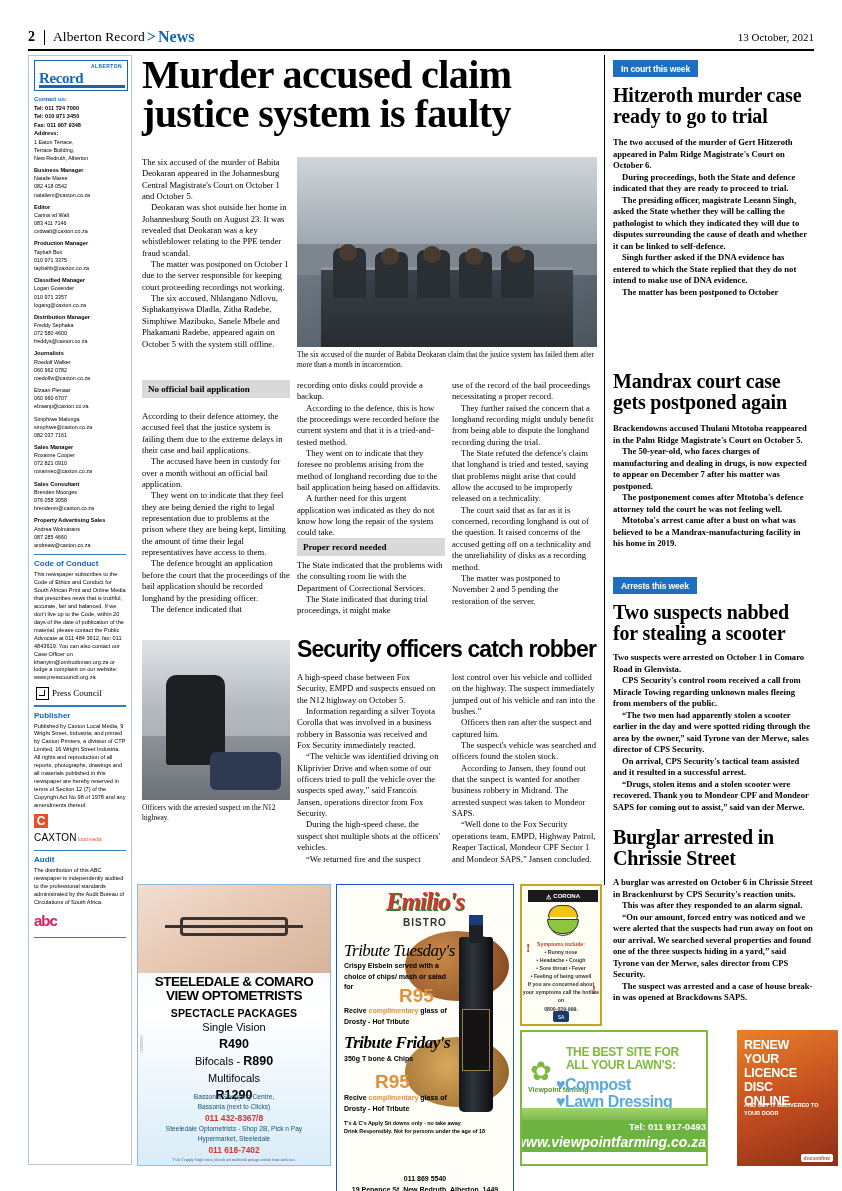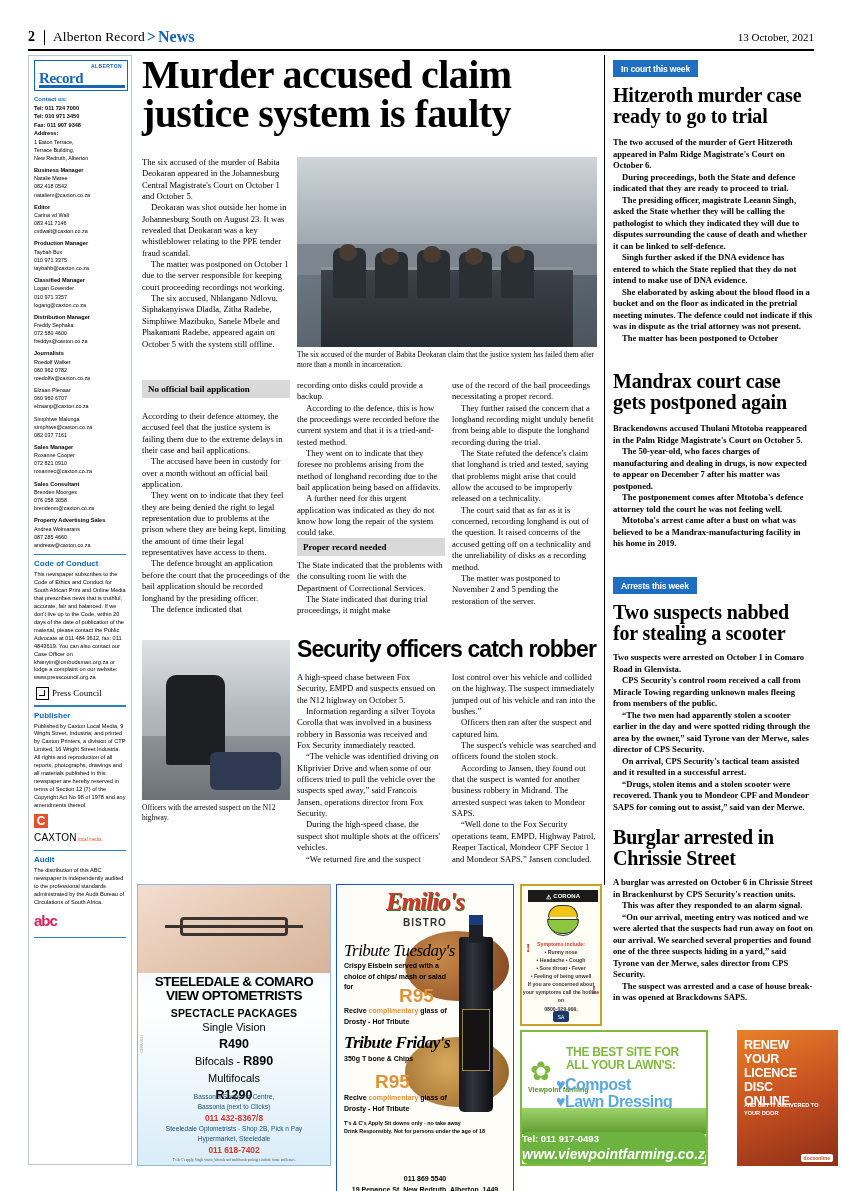--- a/index.html
+++ b/index.html
@@ -258,23 +258,23 @@
   .vw-leaf { position:absolute; left:8px; top:24px; width:30px; height:30px;
     color:#7fba3e; font-size:26px; font-family:"Liberation Serif",serif;}
   .vw-name { position:absolute; left:6px; top:54px; font-family:"Liberation Sans",sans-serif;
     font-size:7px; color:#5a8f2c; font-weight:bold; line-height:1.1;}
   .vw-t1 { position:absolute; left:44px; top:14px; font-family:"Liberation Sans",sans-serif;
     font-weight:bold; font-size:12px; color:#7fba3e; line-height:1.05; letter-spacing:-.3px;}
   .vw-list { position:absolute; left:34px; top:44px; font-family:"Liberation Sans",sans-serif;
     font-weight:bold; font-size:16px; color:#5aa9dd; line-height:1.08; letter-spacing:-.5px;}
   .vw-grass { position:absolute; left:0; bottom:30px; width:100%; height:26px;
     background:linear-gradient(180deg,#9ed36a,#5f9b32);}
-  .vw-foot { position:absolute; left:0; bottom:0; width:100%; height:32px; background:#6cb33f;
+  .vw-foot { position:absolute; left:0; bottom:12px; width:100%; height:32px; background:#6cb33f;
     color:#fff; font-family:"Liberation Sans",sans-serif; font-weight:bold;
-    display:flex; flex-direction:column; align-items:flex-start; justify-content:center; line-height:1.3;border-radius:6px;}
+    display:flex; flex-direction:column; align-items:flex-end; justify-content:center; line-height:1.3;}
   .vw-tel { font-size:9.5px; }
   .vw-web { font-size:14px;font-style:italic; }
 
   
   .ad-lic { left: 713px; top: 1030px; width: 101px; height: 136px;
     background: linear-gradient(160deg,#e8812a 0%,#c54f20 50%,#8d2f17 100%); color:#fff;margin-left:24px;}
   .lic-t { position:absolute; left:7px; top:8px; font-family:"Liberation Sans",sans-serif;
     font-weight:bold; font-size:12.5px; line-height:1.12; letter-spacing:-.3px;}
   .lic-sub { position:absolute; left:7px; top:72px; width:88px; font-family:"Liberation Sans",sans-serif;
     font-weight:bold; font-size:5.6px; line-height:1.4;}
@@ -485,21 +485,20 @@
 
   <div class="rc-vrule"></div>
 
   <div class="tag" style="left:613px; top:60px;">In court this week</div>
   <h2 class="rc-headline" style="left:613px; top:85px; width:200px;">Hitzeroth murder case ready to go to trial</h2>
   <div class="rcol" style="top:137px;">
     <p class="first">The two accused of the murder of Gert Hitzeroth appeared in Palm Ridge Magistrate's Court on October 6.</p>
     <p>During proceedings, both the State and defence indicated that they are ready to proceed to trial.</p>
     <p>The presiding officer, magistrate Leeann Singh, asked the State whether they will be calling the pathologist to which they indicated they will due to disputes surrounding the cause of death and whether it can be linked to self-defence.</p>
     <p>Singh further asked if the DNA evidence has entered to which the State replied that they do not intend to make use of DNA evidence.</p>
-    <p>She elaborated by asking about the blood flood in a bucket and on the floor as indicated in the pretrial meeting minutes. The defence could not indicate if this was in dispute as the trial attorney was not present.</p>
     <p>The matter has been postponed to October</p>
   </div>
 
   <h2 class="rc-headline" style="left:613px; top:371px; width:200px;">Mandrax court case gets postponed again</h2>
   <div class="rcol" style="top:423px;">
     <p class="first">Brackendowns accused Thulani Mtotoba reappeared in the Palm Ridge Magistrate's Court on October 5.</p>
     <p>The 50-year-old, who faces charges of manufacturing and dealing in drugs, is now expected to appear on December 7 after his matter was postponed.</p>
     <p>The postponement comes after Mtotoba's defence attorney told the court he was not feeling well.</p>
     <p>Mtotoba's arrest came after a bust on what was believed to be a Mandrax-manufacturing facility in his home in 2019.</p>
   </div>
@@ -511,21 +510,21 @@
     <p>CPS Security's control room received a call from Miracle Towing regarding unknown males fleeing from members of the public.</p>
     <p>“The two men had apparently stolen a scooter earlier in the day and were spotted riding through the area by the owner,” said Tyrone van der Merwe, sales director of CPS Security.</p>
     <p>On arrival, CPS Security's tactical team assisted and it resulted in a successful arrest.</p>
     <p>“Drugs, stolen items and a stolen scooter were recovered. Thank you to Mondeor CPF and Mondeor SAPS for coming out to assist,” said van der Merwe.</p>
   </div>
 
   <h2 class="rc-headline" style="left:613px; top:827px; width:200px;">Burglar arrested in Chrissie Street</h2>
   <div class="rcol" style="top:877px;">
     <p class="first">A burglar was arrested on October 6 in Chrissie Street in Brackenhurst by CPS Security's reaction units.</p>
     <p>This was after they responded to an alarm signal.</p>
-    <p>“On our arrival, meeting entry was noticed and we were alerted that the suspects had run away on foot on our arrival. We searched several properties and found one of the three suspects hiding in a yard,” said Tyrone van der Merwe, sales director from CPS Security.</p>
+    <p>“On our amount, forced entry was noticed and we were alerted that the suspects had run away on foot on our arrival. We searched several properties and found one of the three suspects hiding in a yard,” said Tyrone van der Merwe, sales director from CPS Security.</p>
     <p>The suspect was arrested and a case of house break-in was opened at Brackdowns SAPS.</p>
   </div>
 
   <div class="ad ad-opto">
     <div class="opto-photo">
       <div class="opto-glass"></div>
     </div>
     <div class="opto-vert">C2056/2021</div>
     <div class="opto-title">
       <div>STEELEDALE &amp; COMARO</div>

